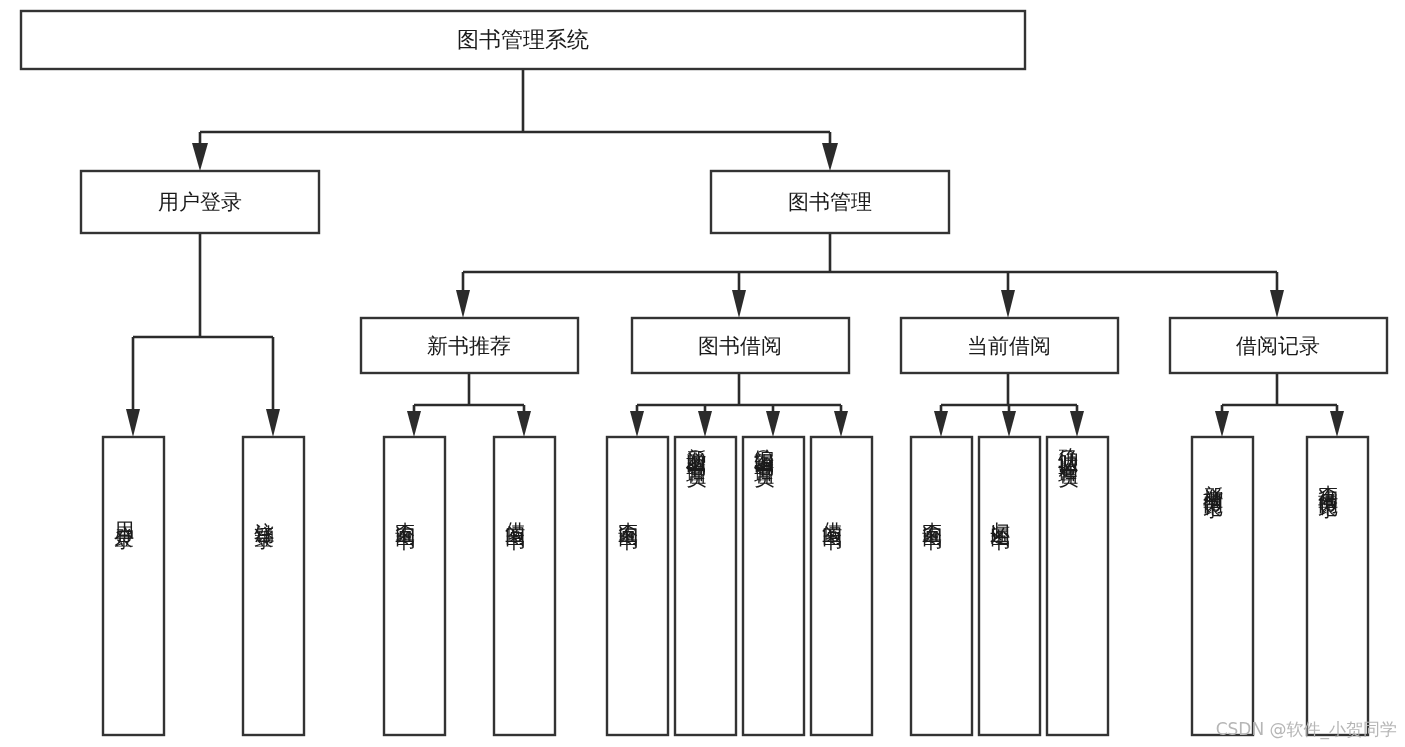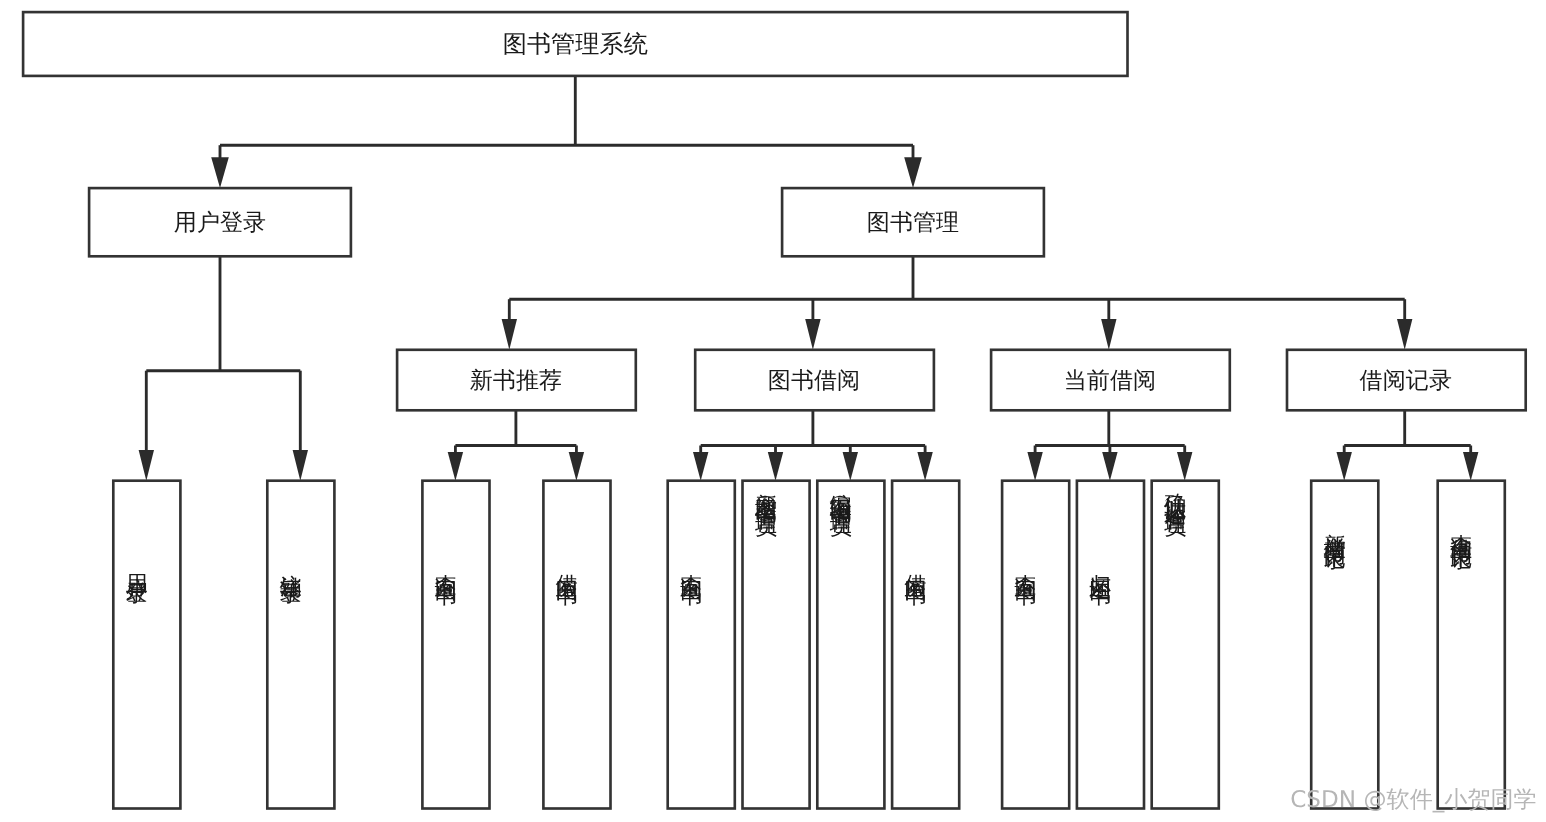--- a/index.html
+++ b/index.html
@@ -60,21 +60,21 @@
     text-orientation: upright;
     glyph-orientation-vertical: 0;
     letter-spacing: 3px;
     dominant-baseline: hanging;
   }
   .watermark {
     position: absolute;
     right: 8px;
     bottom: 6px;
     font-family: "DejaVu Sans", "Liberation Sans", sans-serif;
-    font-size: 21px;
+    font-size: 17px;
     color: #b6b6b6;
     white-space: nowrap;
     user-select: none;
   }
 </style>
 </head>
 <body>
 
 <div id="diagram-root">
 

